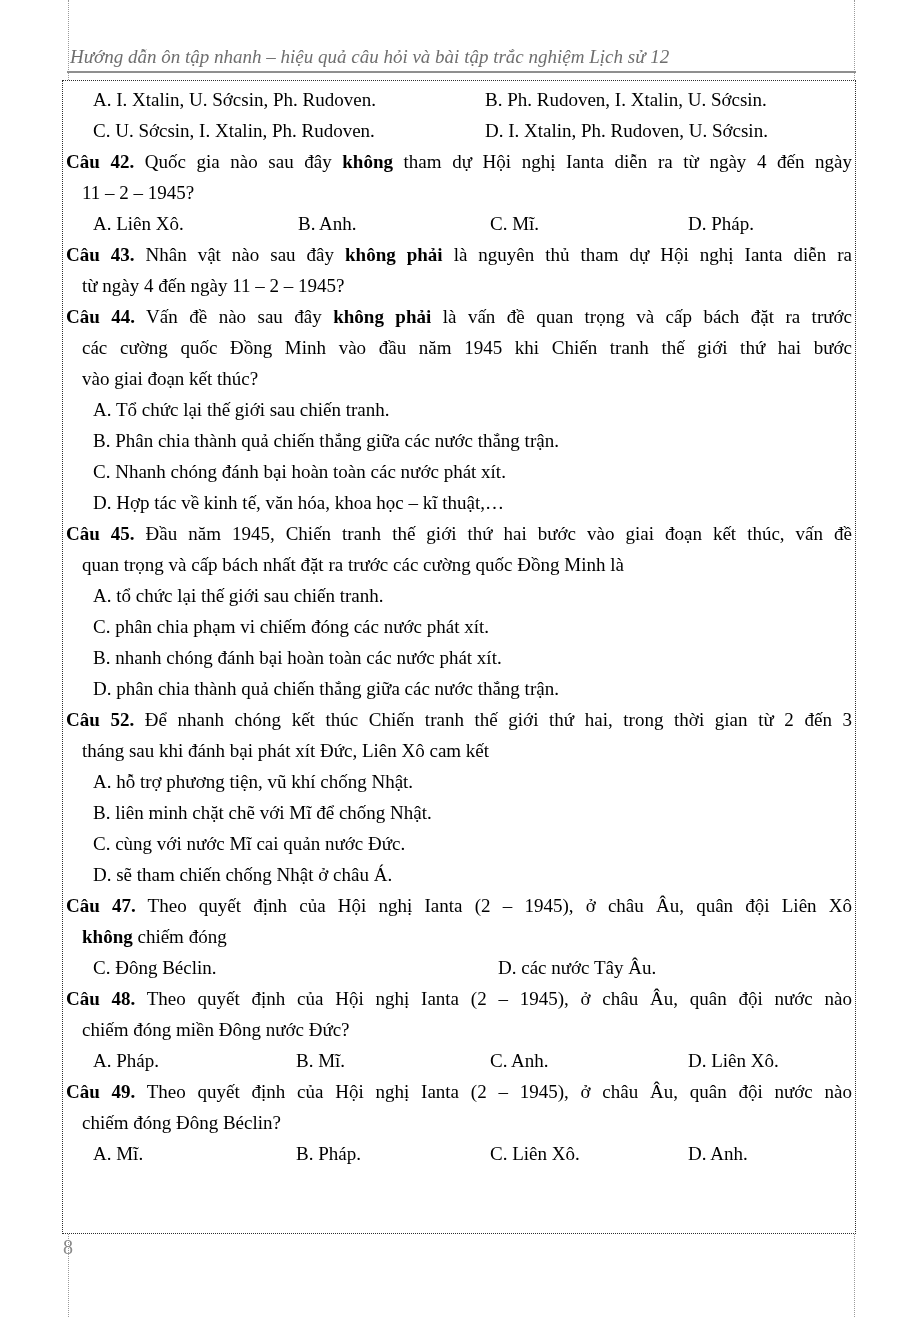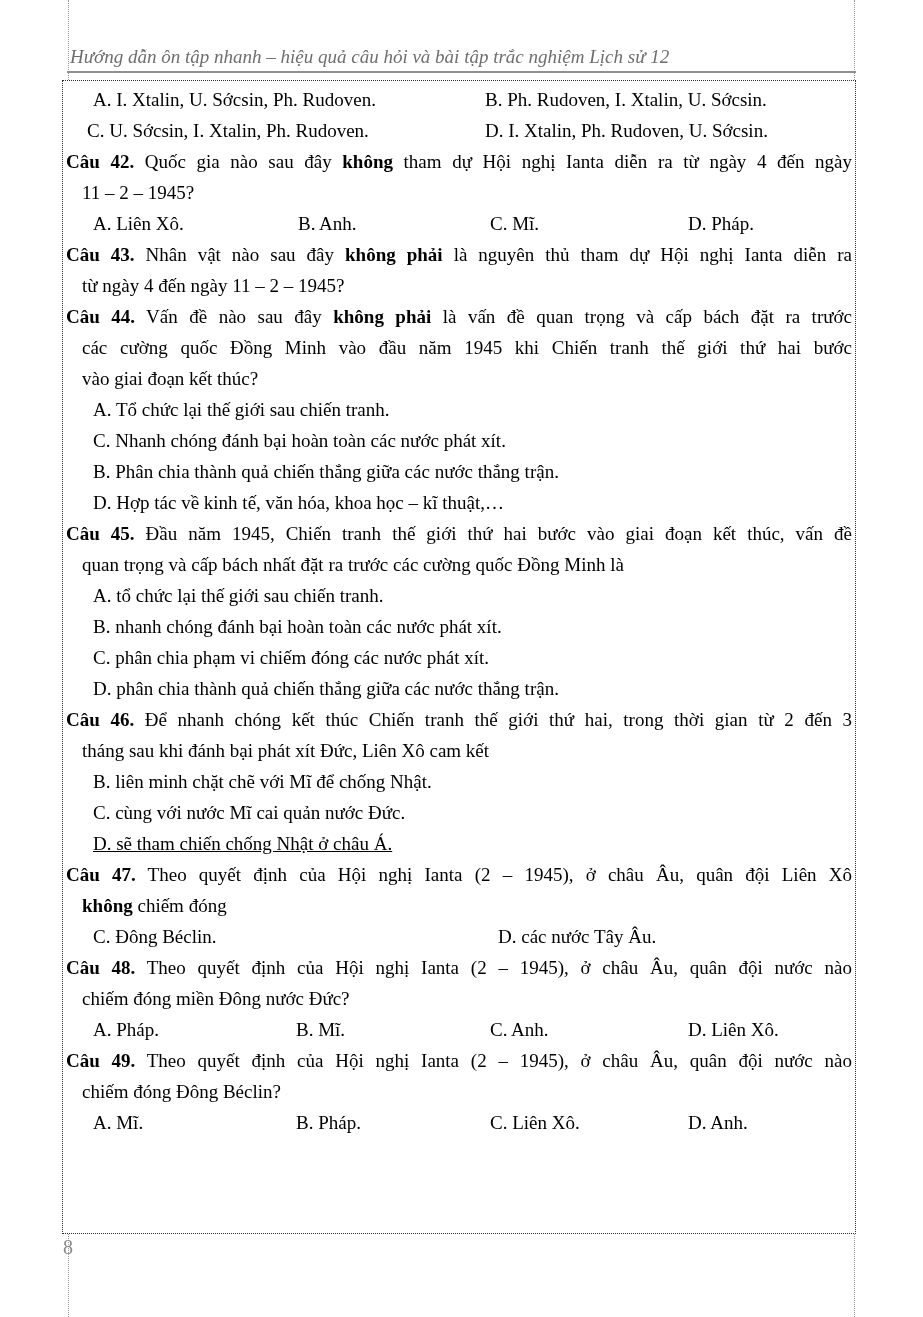--- a/index.html
+++ b/index.html
@@ -64,51 +64,52 @@
 
 <div id="header-title">Hướng dẫn ôn tập nhanh – hiệu quả câu hỏi và bài tập trắc nghiệm Lịch sử 12</div>
 <div id="header-rule"></div>
 
 <div id="content-box">
     <div class="line optrow">
       <span style="left: 27px;">A. I. Xtalin, U. Sớcsin, Ph. Rudoven.</span>
       <span style="left: 419px;">B. Ph. Rudoven, I. Xtalin, U. Sớcsin.</span>
     </div>
     <div class="line optrow">
-      <span style="left: 21px;">C. U. Sớcsin, I. Xtalin, Ph. Rudoven.</span>
+      <span style="left: 27px;">C. U. Sớcsin, I. Xtalin, Ph. Rudoven.</span>
       <span style="left: 419px;">D. I. Xtalin, Ph. Rudoven, U. Sớcsin.</span>
     </div>
     <div class="line fill"><b>Câu 42.</b><span> Quốc gia nào sau đây </span><b>không</b><span> tham dự Hội nghị Ianta diễn ra từ ngày 4 đến ngày</span></div>
     <div class="line indent"><span>11 – 2 – 1945?</span></div>
     <div class="line optrow">
       <span style="left: 27px;">A. Liên Xô.</span>
       <span style="left: 232px;">B. Anh.</span>
       <span style="left: 424px;">C. Mĩ.</span>
       <span style="left: 622px;">D. Pháp.</span>
     </div>
     <div class="line fill"><b>Câu 43.</b><span> Nhân vật nào sau đây </span><b>không phải</b><span> là nguyên thủ tham dự Hội nghị Ianta diễn ra</span></div>
     <div class="line indent"><span>từ ngày 4 đến ngày 11 – 2 – 1945?</span></div>
     <div class="line fill"><b>Câu 44.</b><span> Vấn đề nào sau đây </span><b>không phải</b><span> là vấn đề quan trọng và cấp bách đặt ra trước</span></div>
     <div class="line fill indent"><span>các cường quốc Đồng Minh vào đầu năm 1945 khi Chiến tranh thế giới thứ hai bước</span></div>
     <div class="line indent"><span>vào giai đoạn kết thúc?</span></div>
     <div class="line" style="padding-left: 27px;"><span>A. Tổ chức lại thế giới sau chiến tranh.</span></div>
+    <div class="line" style="padding-left: 27px;"><span>B. Phân chia thành quả chiến thắng giữa các nước thắng trận.</span></div>
     <div class="line" style="padding-left: 27px;"><span>C. Nhanh chóng đánh bại hoàn toàn các nước phát xít.</span></div>
-    <div class="line" style="padding-left: 27px;"><span>B. Phân chia thành quả chiến thắng giữa các nước thắng trận.</span></div>
     <div class="line" style="padding-left: 27px;"><span>D. Hợp tác về kinh tế, văn hóa, khoa học – kĩ thuật,…</span></div>
     <div class="line fill"><b>Câu 45.</b><span> Đầu năm 1945, Chiến tranh thế giới thứ hai bước vào giai đoạn kết thúc, vấn đề</span></div>
     <div class="line indent"><span>quan trọng và cấp bách nhất đặt ra trước các cường quốc Đồng Minh là</span></div>
     <div class="line" style="padding-left: 27px;"><span>A. tổ chức lại thế giới sau chiến tranh.</span></div>
+    <div class="line" style="padding-left: 27px;"><span>C. phân chia phạm vi chiếm đóng các nước phát xít.</span></div>
     <div class="line" style="padding-left: 27px;"><span>B. nhanh chóng đánh bại hoàn toàn các nước phát xít.</span></div>
-    <div class="line" style="padding-left: 27px;"><span>C. phân chia phạm vi chiếm đóng các nước phát xít.</span></div>
     <div class="line" style="padding-left: 27px;"><span>D. phân chia thành quả chiến thắng giữa các nước thắng trận.</span></div>
-    <div class="line fill"><b>Câu 46.</b><span> Để nhanh chóng kết thúc Chiến tranh thế giới thứ hai, trong thời gian từ 2 đến 3</span></div>
+    <div class="line fill"><b>Câu 52.</b><span> Để nhanh chóng kết thúc Chiến tranh thế giới thứ hai, trong thời gian từ 2 đến 3</span></div>
     <div class="line indent"><span>tháng sau khi đánh bại phát xít Đức, Liên Xô cam kết</span></div>
+    <div class="line" style="padding-left: 27px;"><span>A. hỗ trợ phương tiện, vũ khí chống Nhật.</span></div>
     <div class="line" style="padding-left: 27px;"><span>B. liên minh chặt chẽ với Mĩ để chống Nhật.</span></div>
     <div class="line" style="padding-left: 27px;"><span>C. cùng với nước Mĩ cai quản nước Đức.</span></div>
-    <div class="line" style="padding-left: 27px; text-decoration: underline;"><span>D. sẽ tham chiến chống Nhật ở châu Á.</span></div>
+    <div class="line" style="padding-left: 27px;"><span>D. sẽ tham chiến chống Nhật ở châu Á.</span></div>
     <div class="line fill"><b>Câu 47.</b><span> Theo quyết định của Hội nghị Ianta (2 – 1945), ở châu Âu, quân đội Liên Xô</span></div>
     <div class="line indent"><b>không</b><span> chiếm đóng</span></div>
     <div class="line optrow">
       <span style="left: 27px;">C. Đông Béclin.</span>
       <span style="left: 432px;">D. các nước Tây Âu.</span>
     </div>
     <div class="line fill"><b>Câu 48.</b><span> Theo quyết định của Hội nghị Ianta (2 – 1945), ở châu Âu, quân đội nước nào</span></div>
     <div class="line indent"><span>chiếm đóng miền Đông nước Đức?</span></div>
     <div class="line optrow">
       <span style="left: 27px;">A. Pháp.</span>

